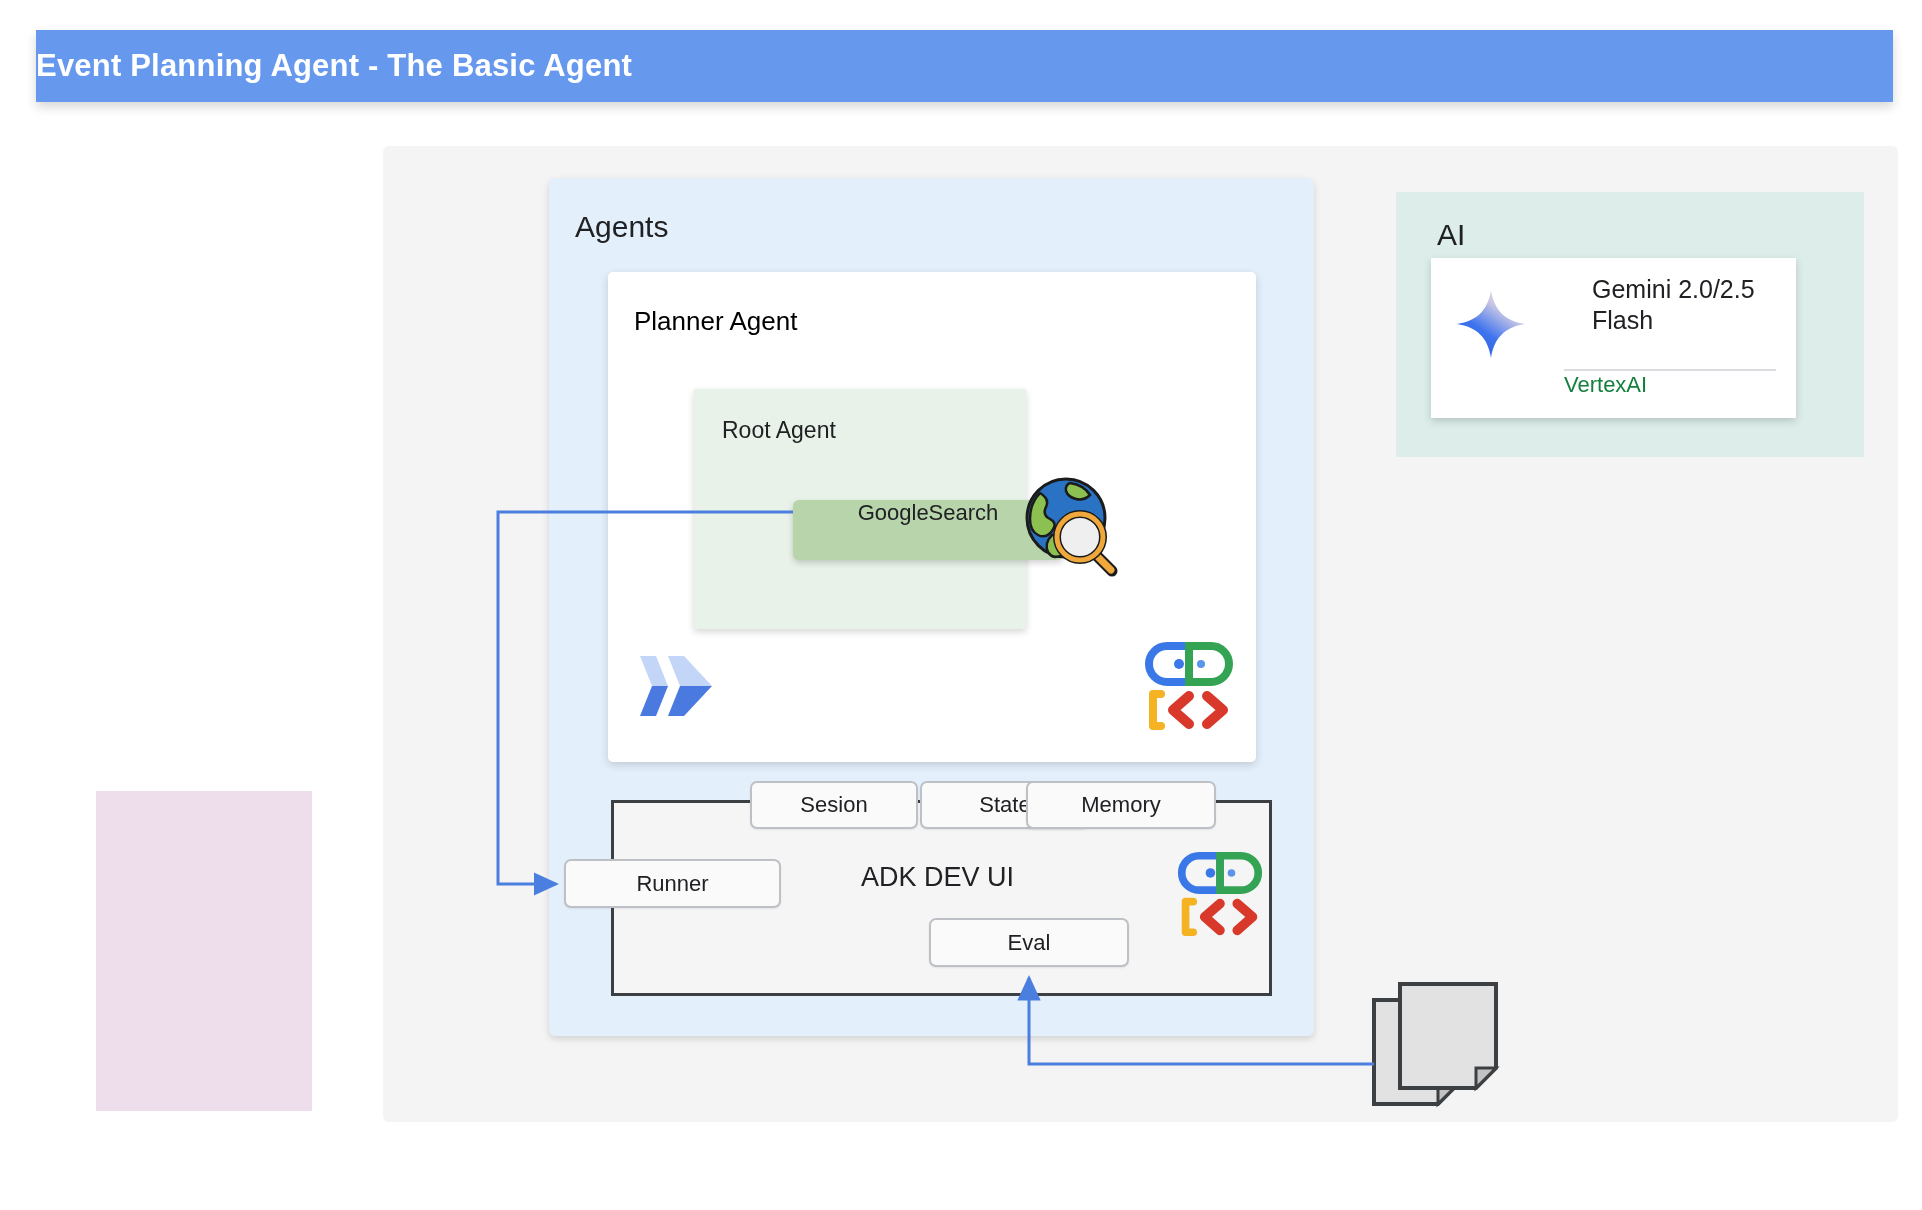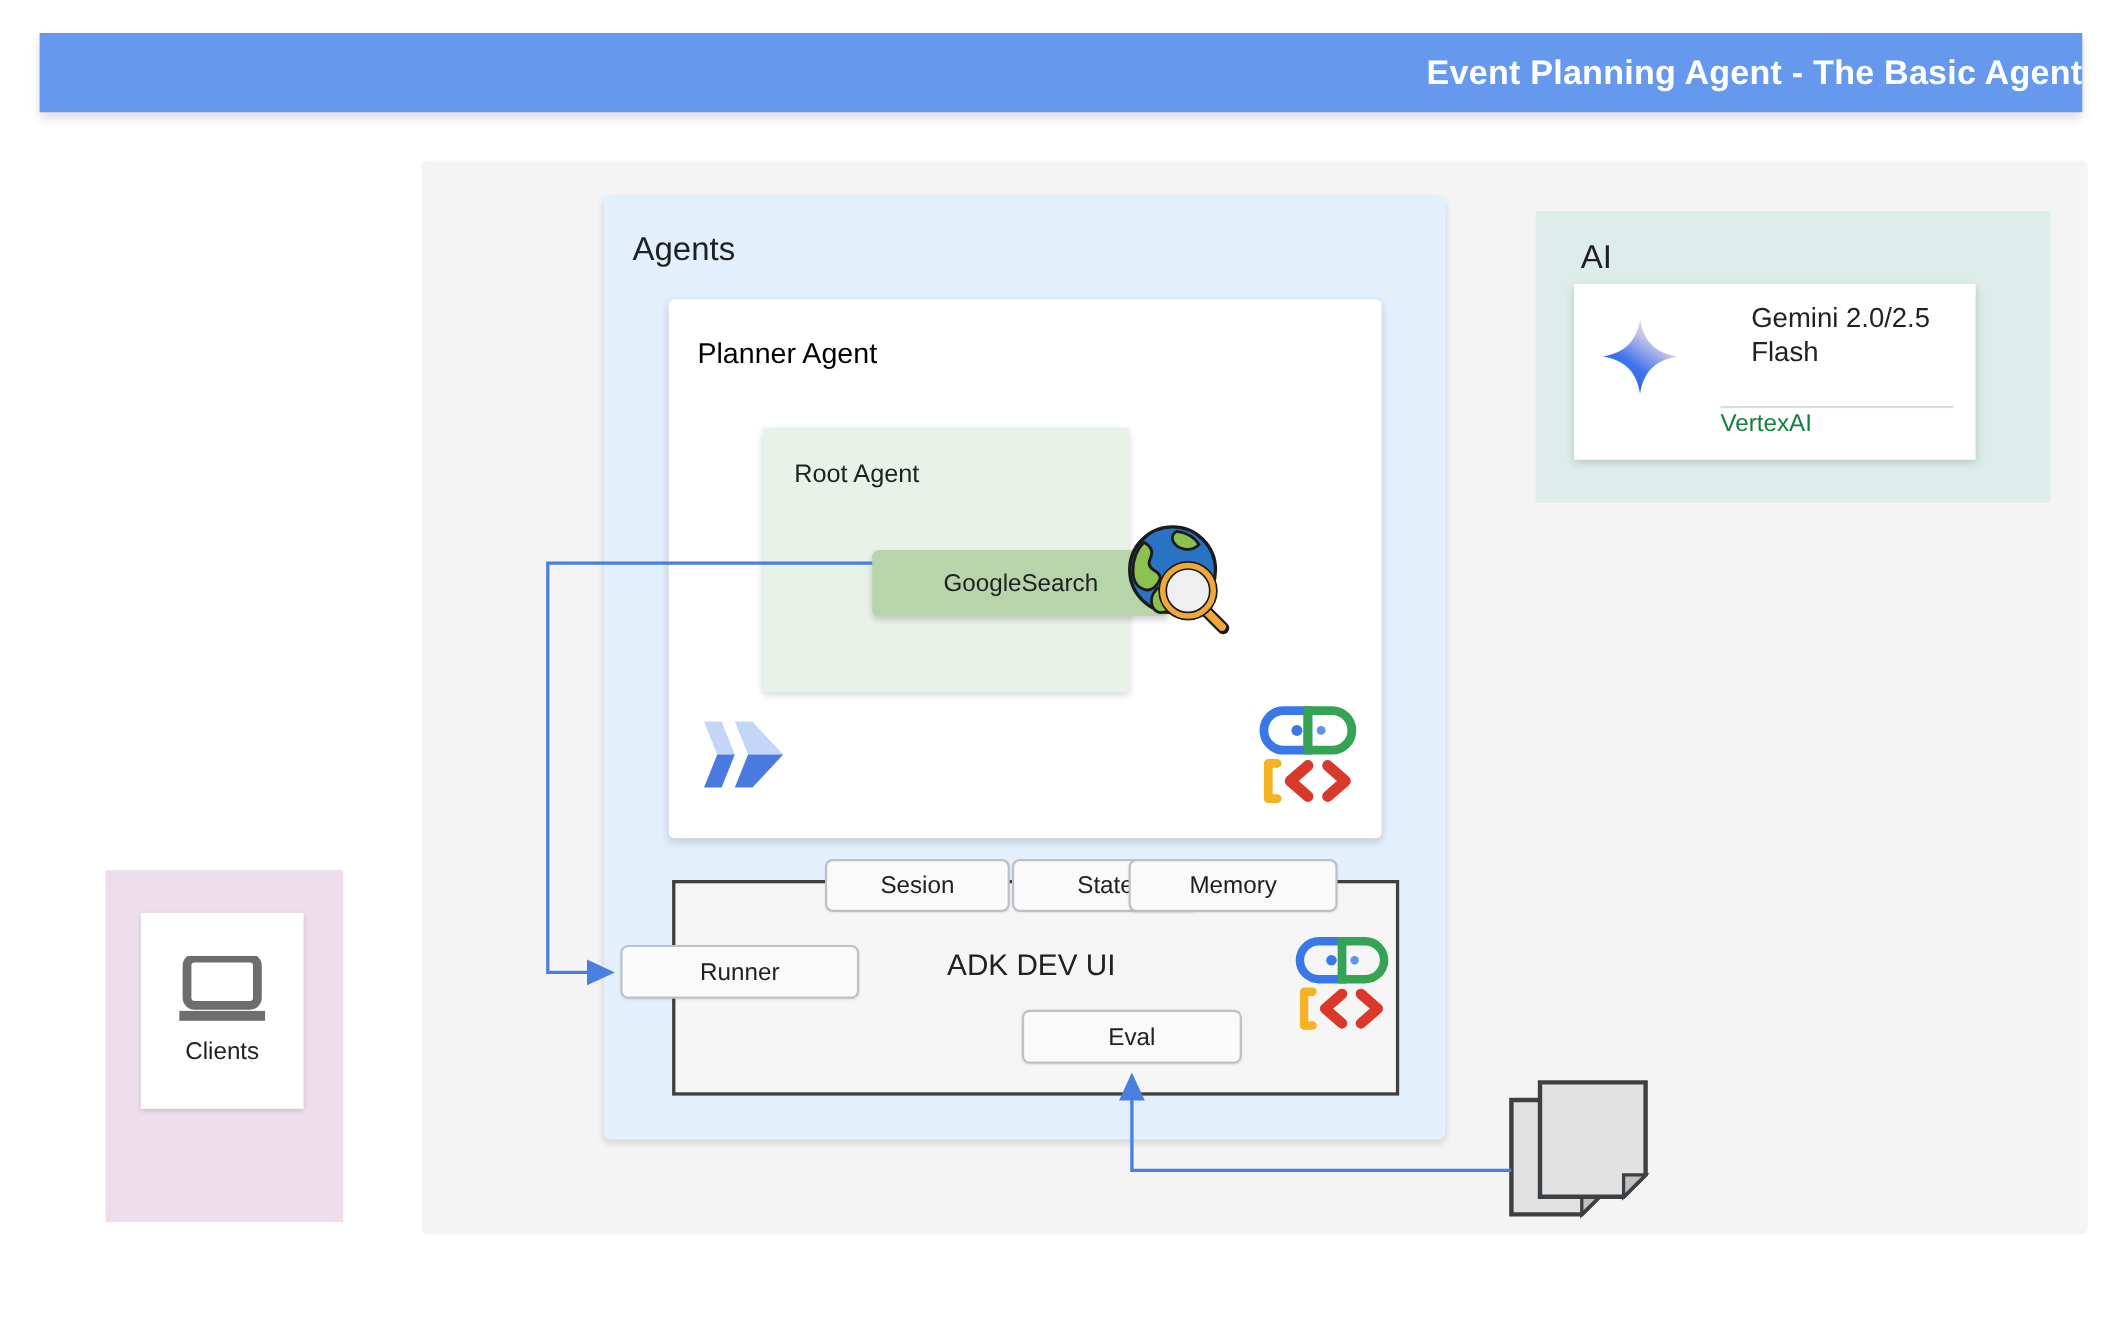--- a/index.html
+++ b/index.html
@@ -11,21 +11,21 @@
   }
   #root { position: relative; width: 1922px; height: 1210px; }
 
   
   .title-banner {
     position: absolute;
     left: 36px; top: 30px;
     width: 1857px; height: 72px;
     background: #6699ee;
     box-shadow: 0 5px 10px rgba(0,0,0,0.16);
-    display: flex; align-items: center; justify-content: flex-end;
+    display: flex; align-items: center; justify-content: flex-start;
   }
   .title-banner .title-text {
     color: #ffffff;
     font-size: 31px;
     font-weight: bold;
     letter-spacing: 0.2px;
     white-space: nowrap;
   }
 
   
@@ -97,21 +97,21 @@
     position: absolute; left: 722px; top: 417px;
     font-size: 23px; color: #202124;
   }
   .google-search-chip {
     position: absolute;
     left: 793px; top: 500px;
     width: 270px; height: 60px;
     background: #b7d4aa;
     border-radius: 6px;
     box-shadow: 0 3px 6px rgba(0,0,0,0.18);
-    display: flex; align-items: center; justify-content: center;
+    display: flex; align-items: flex-start; justify-content: center;
   }
   .google-search-chip span { font-size: 22px; color: #202124; }
 
   .globe-search-icon {
     position: absolute;
     left: 1018px; top: 473px;
     width: 110px; height: 110px;
   }
 
   
@@ -219,27 +219,20 @@
 
 <div id="root">
 
   <div class="title-banner">
     <div class="title-text">Event Planning Agent - The Basic Agent</div>
   </div>
 
   <div class="gray-container"></div>
 
   <div class="clients-panel"></div>
-  <div class="clients-card">
-    <svg class="laptop-icon" viewBox="0 0 82 62">
-      <rect x="9" y="2" width="64" height="43" rx="7" ry="7" fill="none" stroke="#6e6e6e" stroke-width="8"></rect>
-      <rect x="2" y="50" width="78" height="9" fill="#6e6e6e"></rect>
-    </svg>
-    <div class="clients-label">Clients</div>
-  </div>
 
   <div class="agents-panel"></div>
   <div class="agents-title">Agents</div>
 
   <div class="planner-card"></div>
   <div class="planner-title">Planner Agent</div>
 
   <div class="root-agent-box"></div>
   <div class="root-agent-title">Root Agent</div>
 

